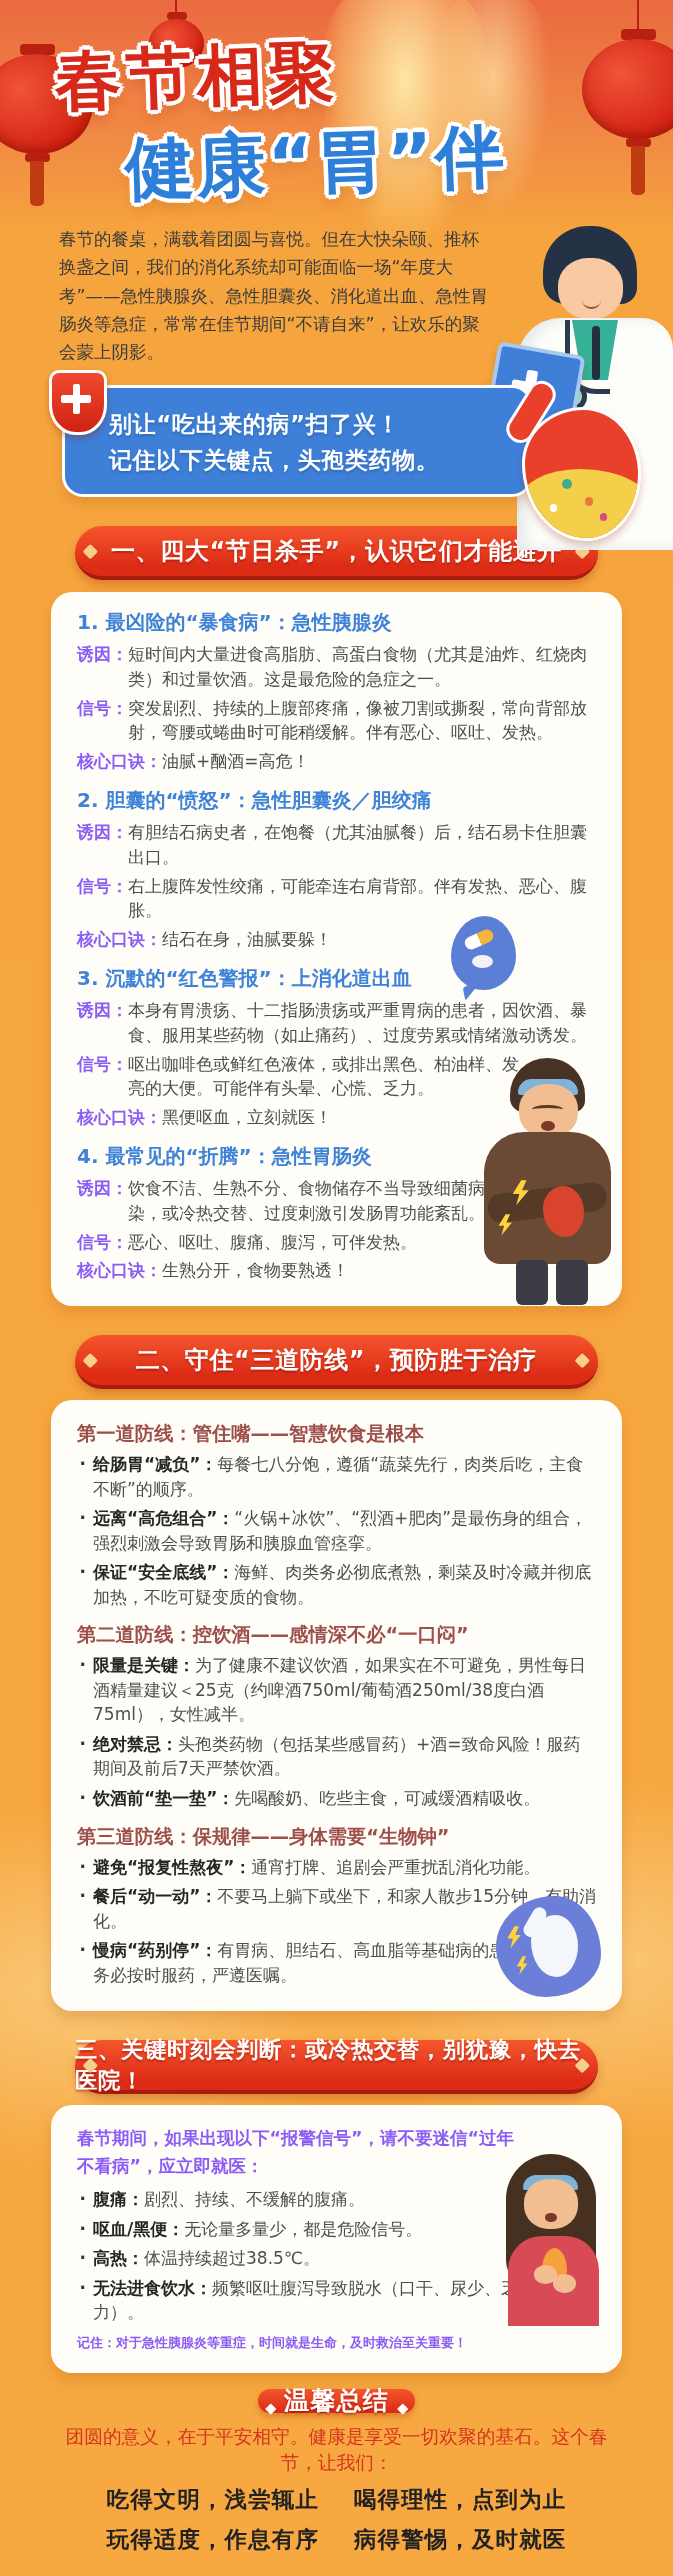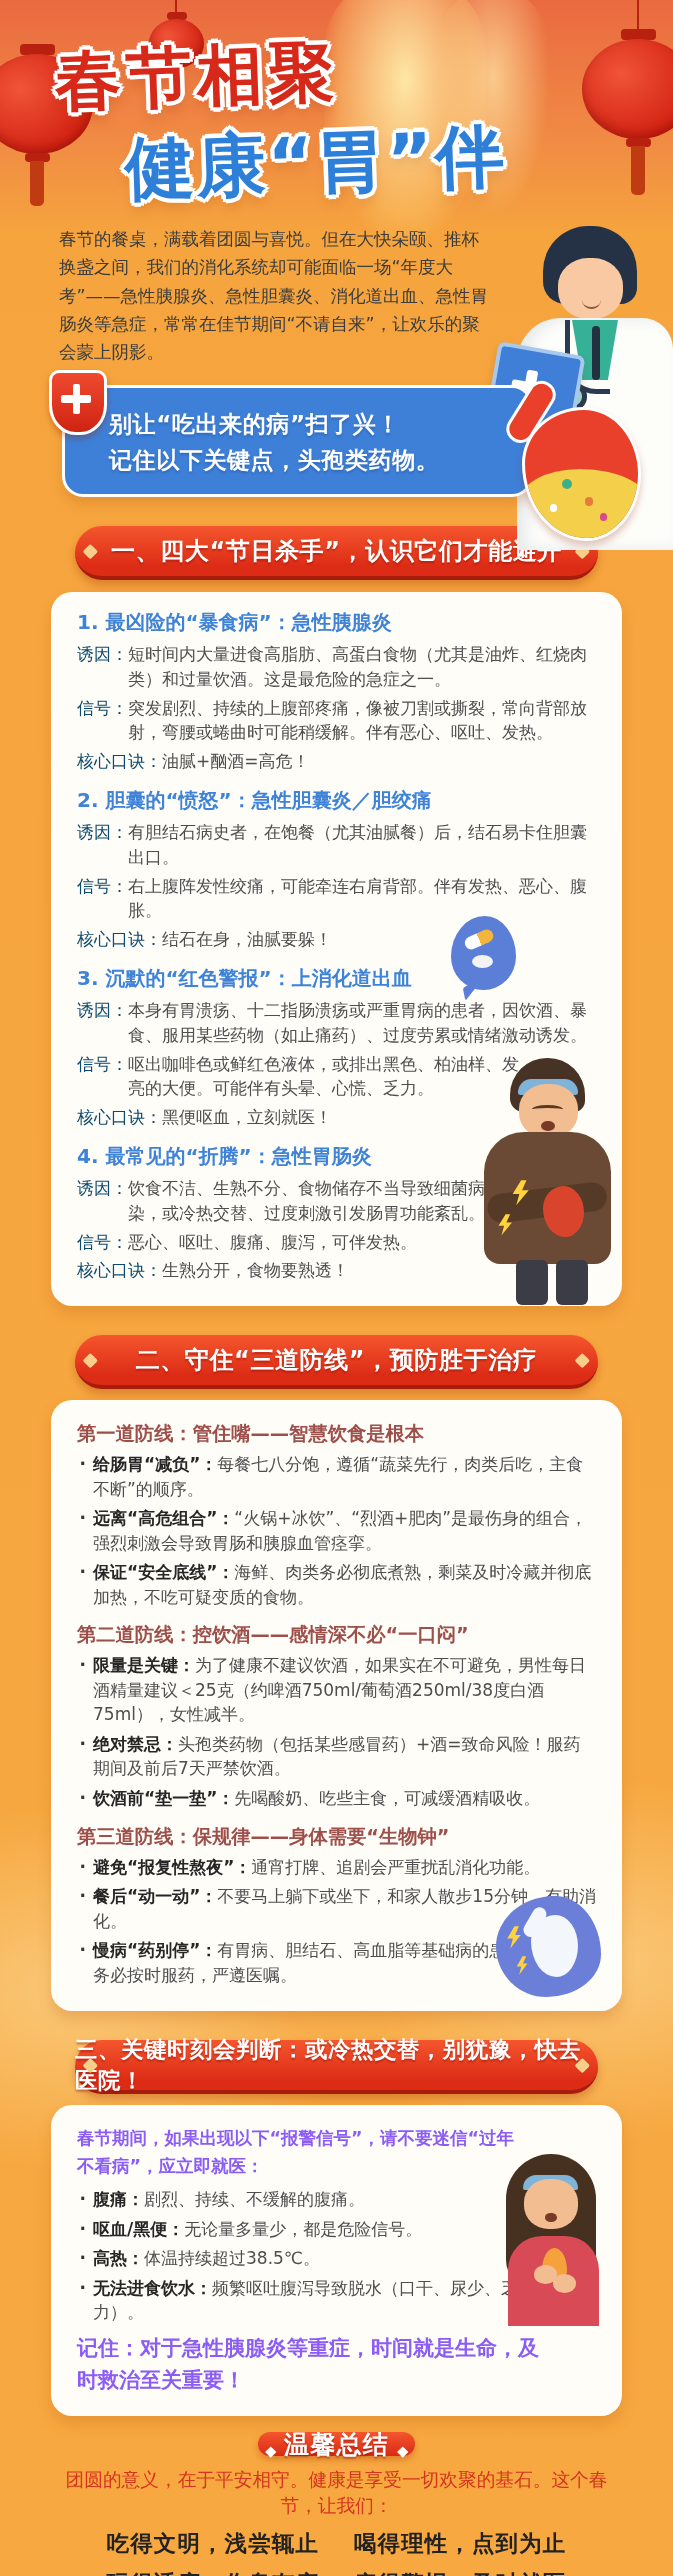--- a/index.html
+++ b/index.html
@@ -71,32 +71,32 @@
   .banner .btext{color:#fff;font-size:24px;font-weight:900;letter-spacing:0.6px;text-shadow:0 1.9px 1.9px rgba(120,10,0,.4);}
   .banner::before,.banner::after{content:"";position:absolute;top:20px;width:10.6px;height:10.6px;background:#f7cf8a;
     transform:rotate(45deg);border-radius:1.9px;}
   .banner::before{left:10px;} .banner::after{right:10px;}
   
   .card{position:relative;margin:11.2px 51px 0;background:#fffdf8;border-radius:21px;
     padding:17.5px 26px 18.7px;box-shadow:0 7.5px 13.7px rgba(190,100,25,.28);}
   .item-title{margin:13.7px 0 6.2px;font-size:20px;font-weight:800;color:#3e83d8;}
   .item-title.first{margin-top:0;}
   .row{display:flex;margin:4.4px 0;font-size:17px;line-height:1.44;}
-  .row .lab{flex:none;font-weight:400;color:#0c4a6e;}
+  .row .lab{flex:none;font-weight:700;color:#8b5cf6;}
   .row .txt{color:#4e4e4e;}
   .w72{width:455px;}
   .group-title{margin:12.5px 0 5px;font-size:19.3px;font-weight:800;color:#9d4f4a;}
   .group-title.first{margin-top:2.5px;}
   .bullet{position:relative;margin:5px 0;padding-left:16px;font-size:17px;line-height:1.44;}
   .bullet::before{content:"·";position:absolute;left:2.5px;top:0;color:#333;font-weight:900;}
   .blabel{font-weight:800;color:#262626;}
   .btext{color:#4e4e4e;}
   .purple{color:#8b5cf6;font-weight:800;}
   .intro3{margin:1.2px 0 7.5px;font-size:17.5px;line-height:1.6;width:449px;}
-  .remember{margin:8.7px 0 1.2px;font-size:21px;line-height:1.5;width:474px;}
+  .remember{margin:8.7px 0 1.2px;font-size:13px;line-height:1.5;width:474px;}
   
   .pillbubble{position:absolute;right:106px;top:324px;width:65px;height:74px;background:#5b7fd6;
     border-radius:52% 48% 50% 50%/55% 55% 45% 45%;}
   .pillbubble::after{content:"";position:absolute;left:11.2px;bottom:-11.2px;width:16px;height:16px;background:#5b7fd6;
     border-radius:50%;clip-path:polygon(0 0,100% 0,20% 100%);}
   .pill1{position:absolute;left:12.5px;top:17.5px;width:30px;height:12.5px;border-radius:7.5px;
     background:linear-gradient(90deg,#fff 50%,#f3b53c 50%);transform:rotate(-24deg);}
   .pill2{position:absolute;left:21px;top:39px;width:21px;height:13.7px;border-radius:50%;background:#f3f3f3;}
   
   .painman{position:absolute;right:-2.5px;bottom:-1.2px;width:156px;height:249px;}

